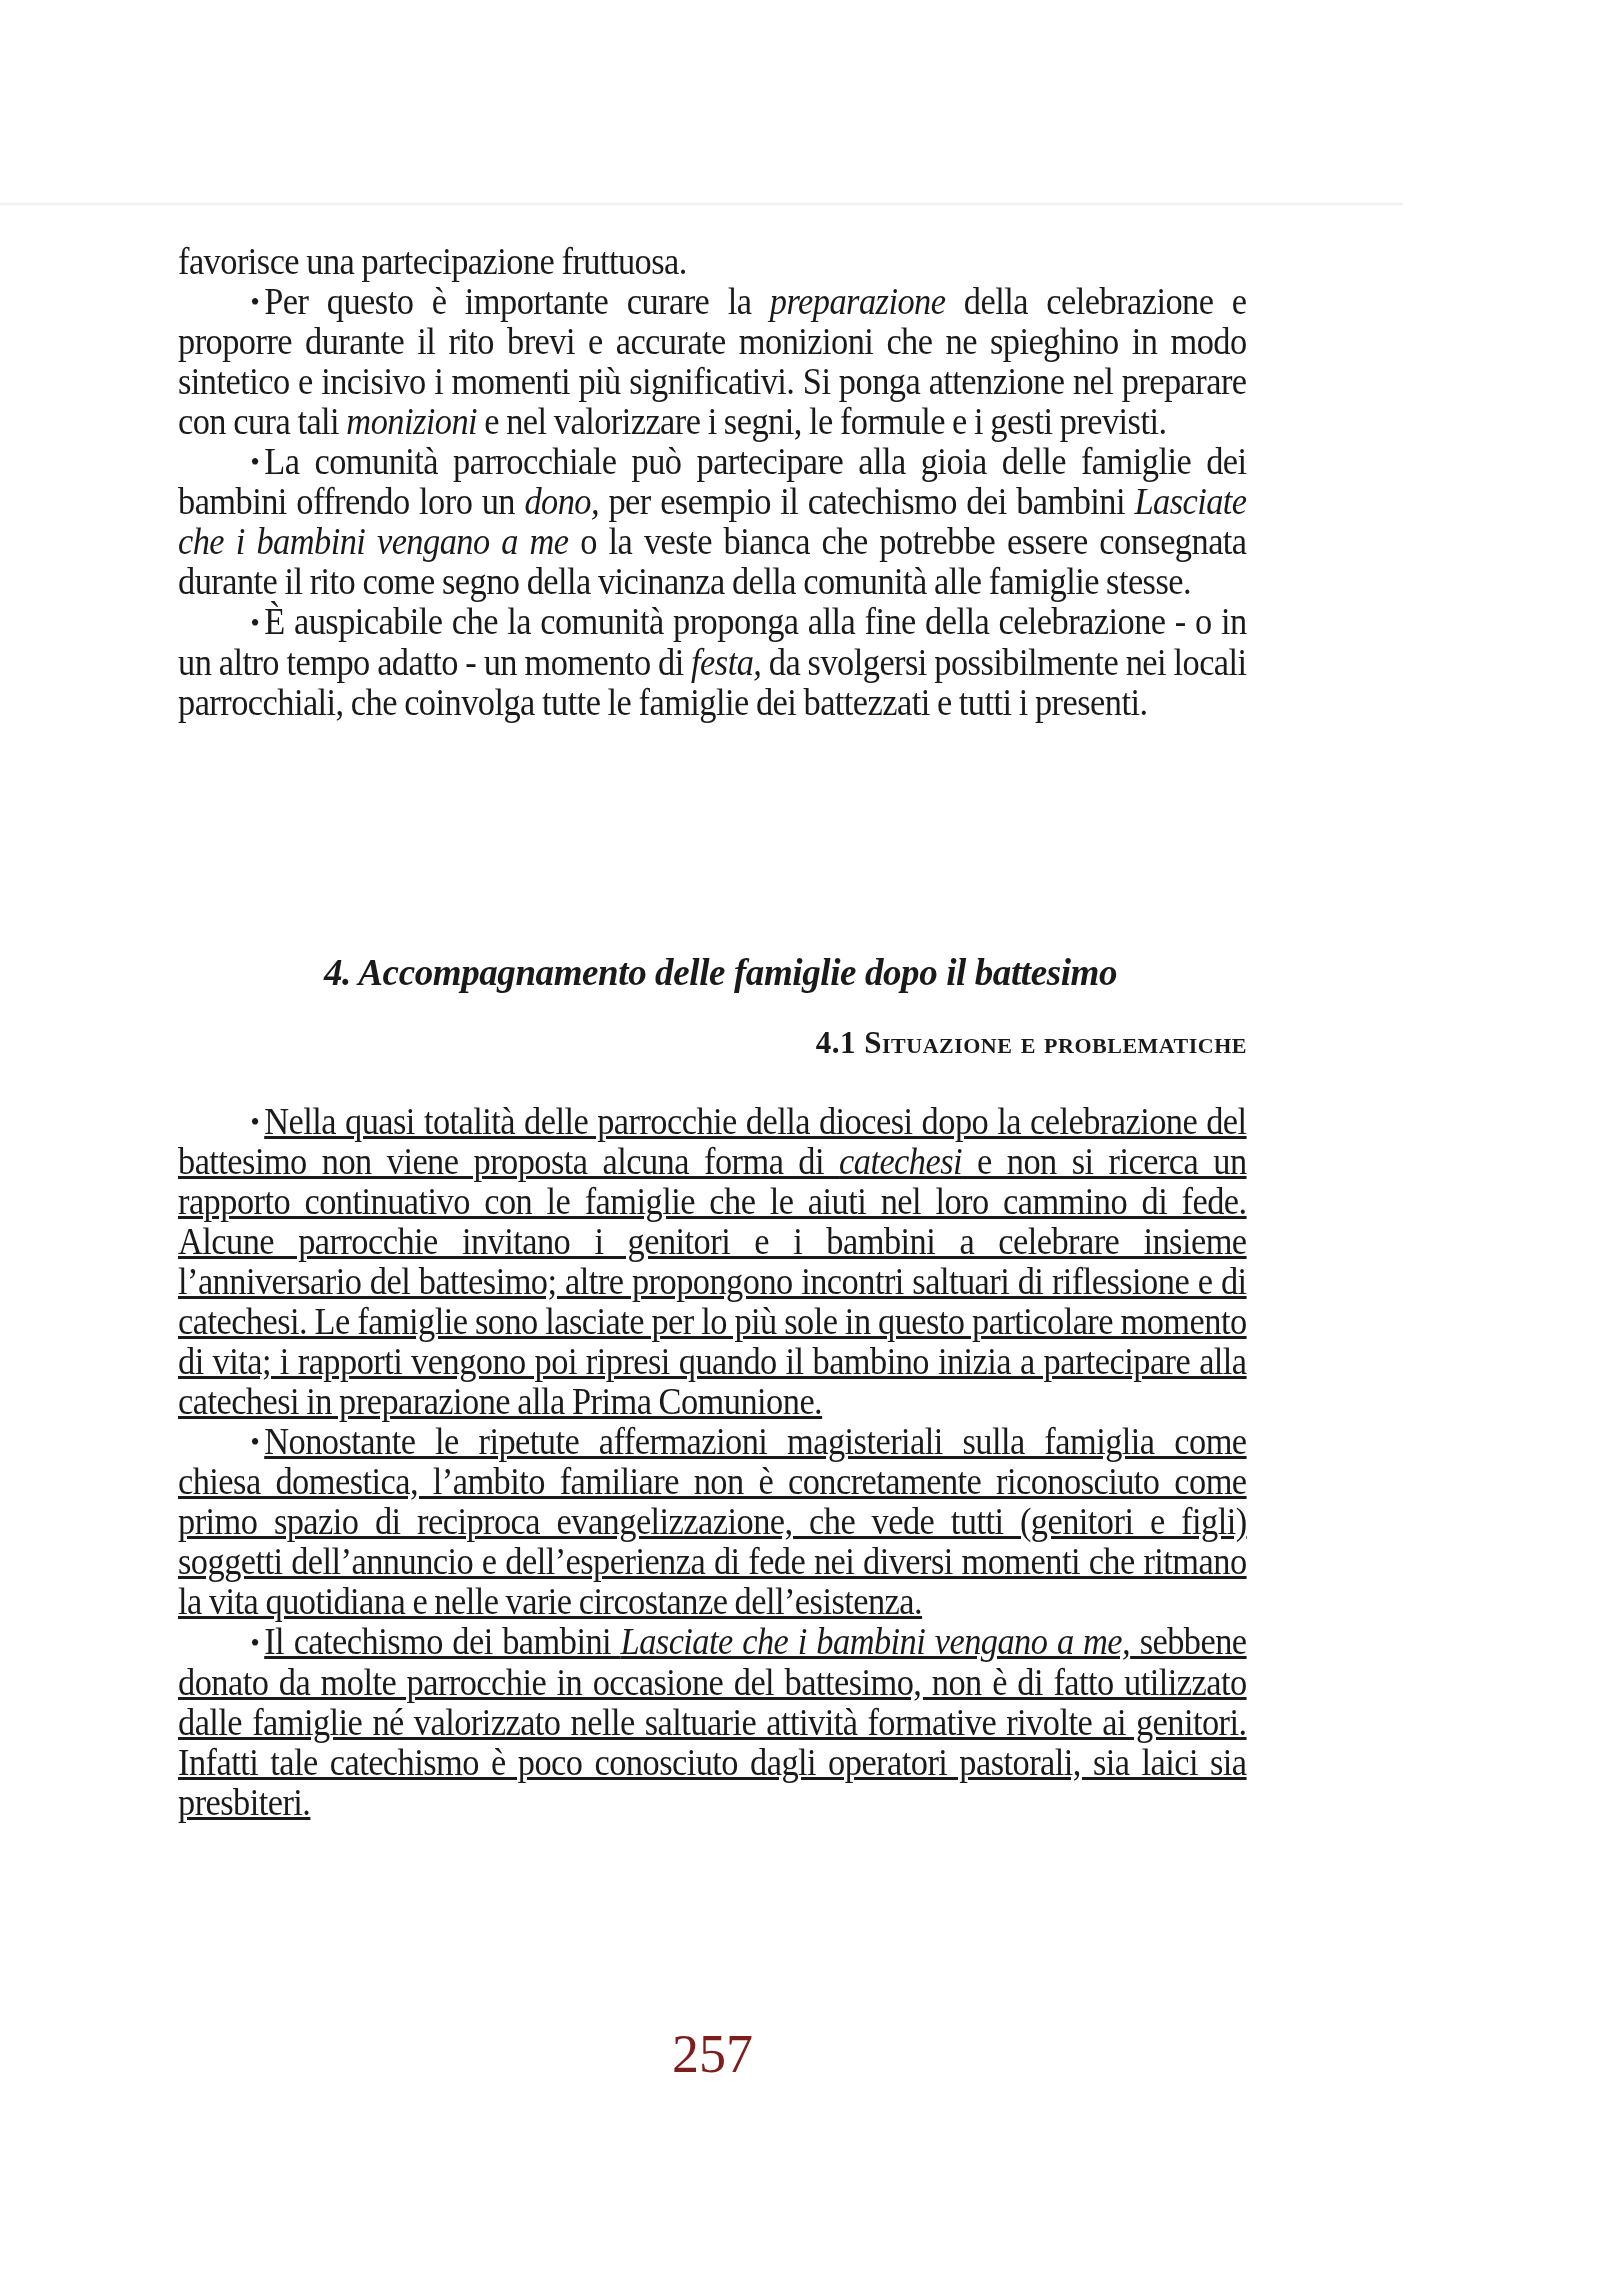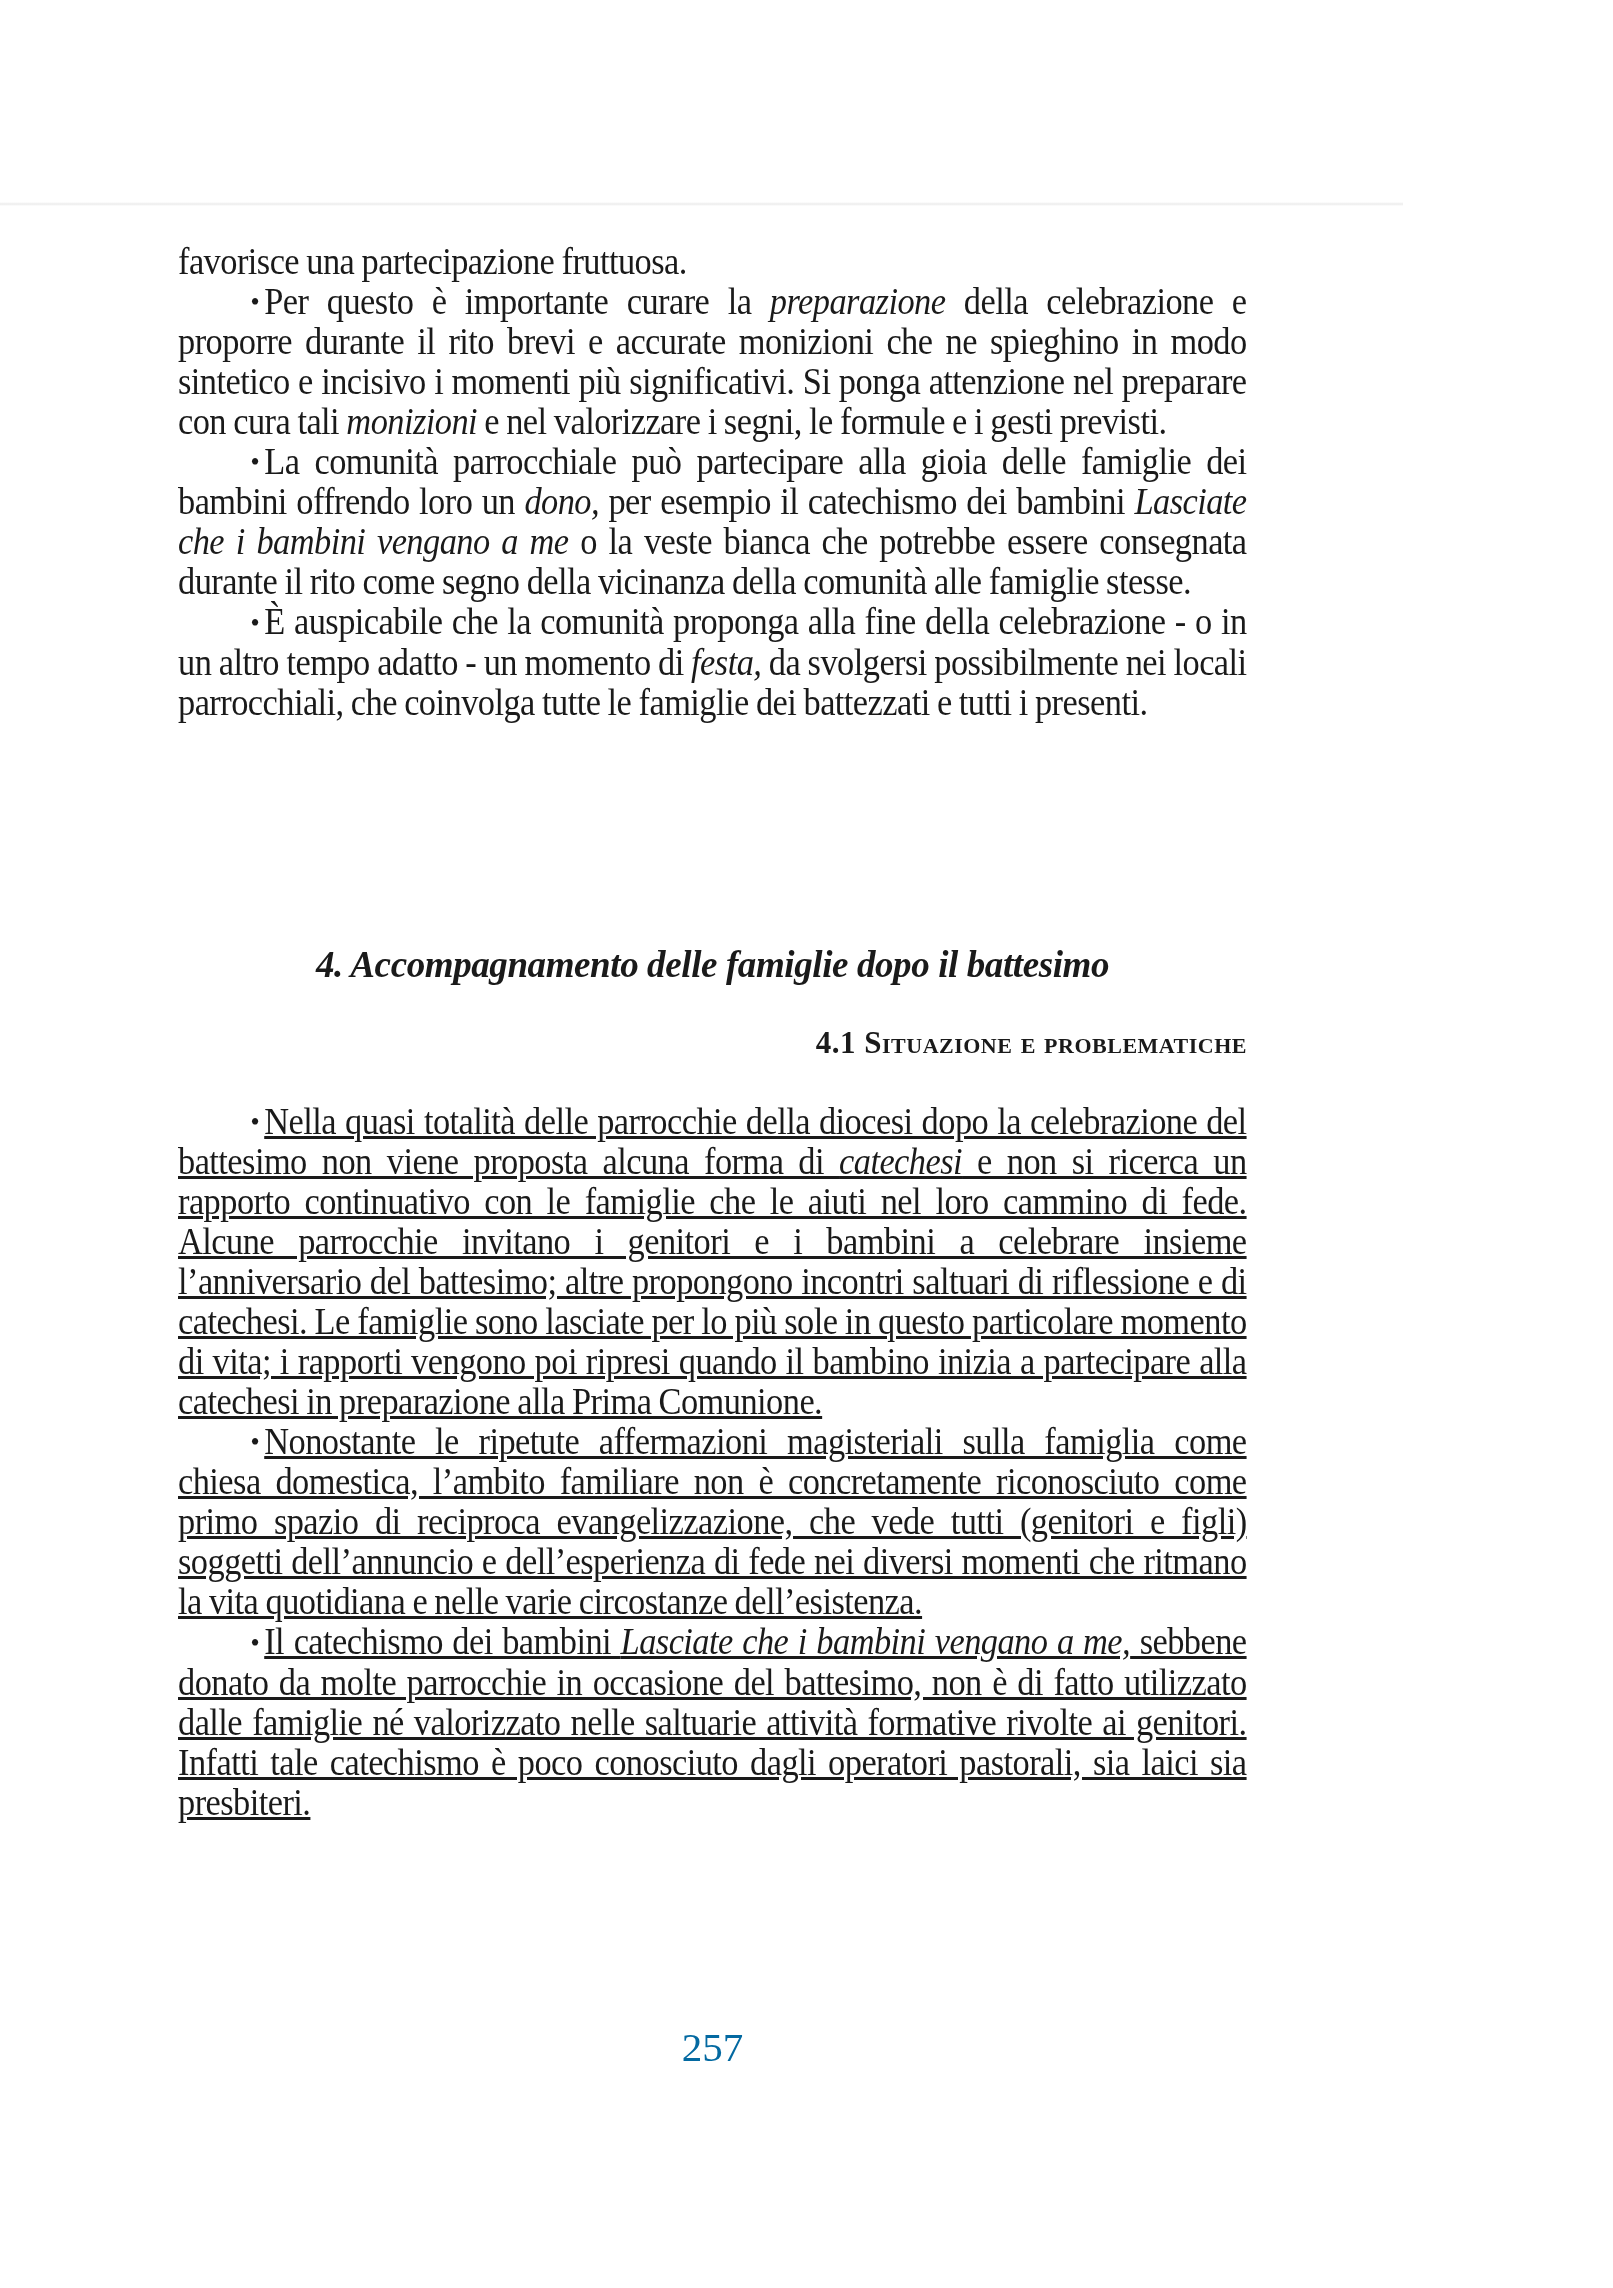--- a/index.html
+++ b/index.html
@@ -51,21 +51,21 @@
   }
   .em { font-style: italic; }
   .heading {
     position: absolute;
     left: 0;
     width: 1069px;
     text-align: center;
     font-size: 37px;
     font-style: italic;
     letter-spacing: -0.4px;
-    margin: 0;
+    margin: 8px;
   }
   .subheading {
     position: absolute;
     left: 0;
     width: 1069px;
     text-align: right;
     font-size: 31px;
     margin: 0;
     letter-spacing: 0.5px;
   }
@@ -73,23 +73,23 @@
     font-variant: small-caps;
   }
   .block1 { position: absolute; left: 0; top: 0; }
   .block2 { position: absolute; left: 0; top: 860px; text-decoration: underline; }
   .page-number {
     position: absolute;
     left: 0;
     width: 1069px;
     top: 1781px;
     text-align: center;
-    font-size: 41px;
+    font-size: 54px;
     font-family: "Liberation Serif", serif;
-    color: #0369a1;
+    color: #7f1d1d;
   }
 </style>
 </head>
 <body>
 
 <div class="scan-line"></div>
 
 <div class="page">
 
   <div class="block1">

